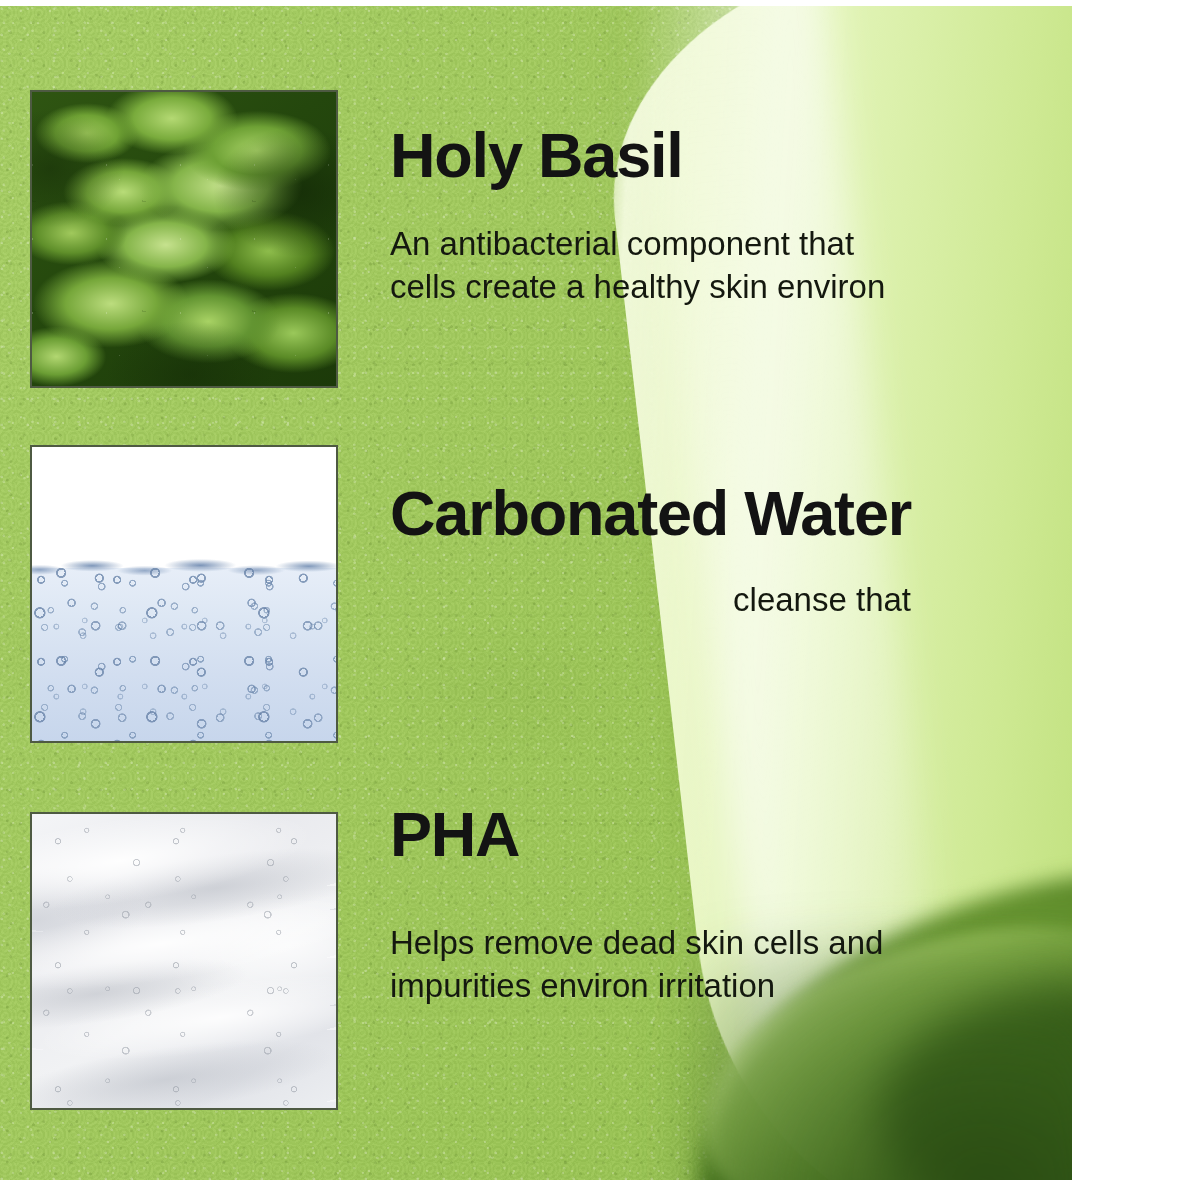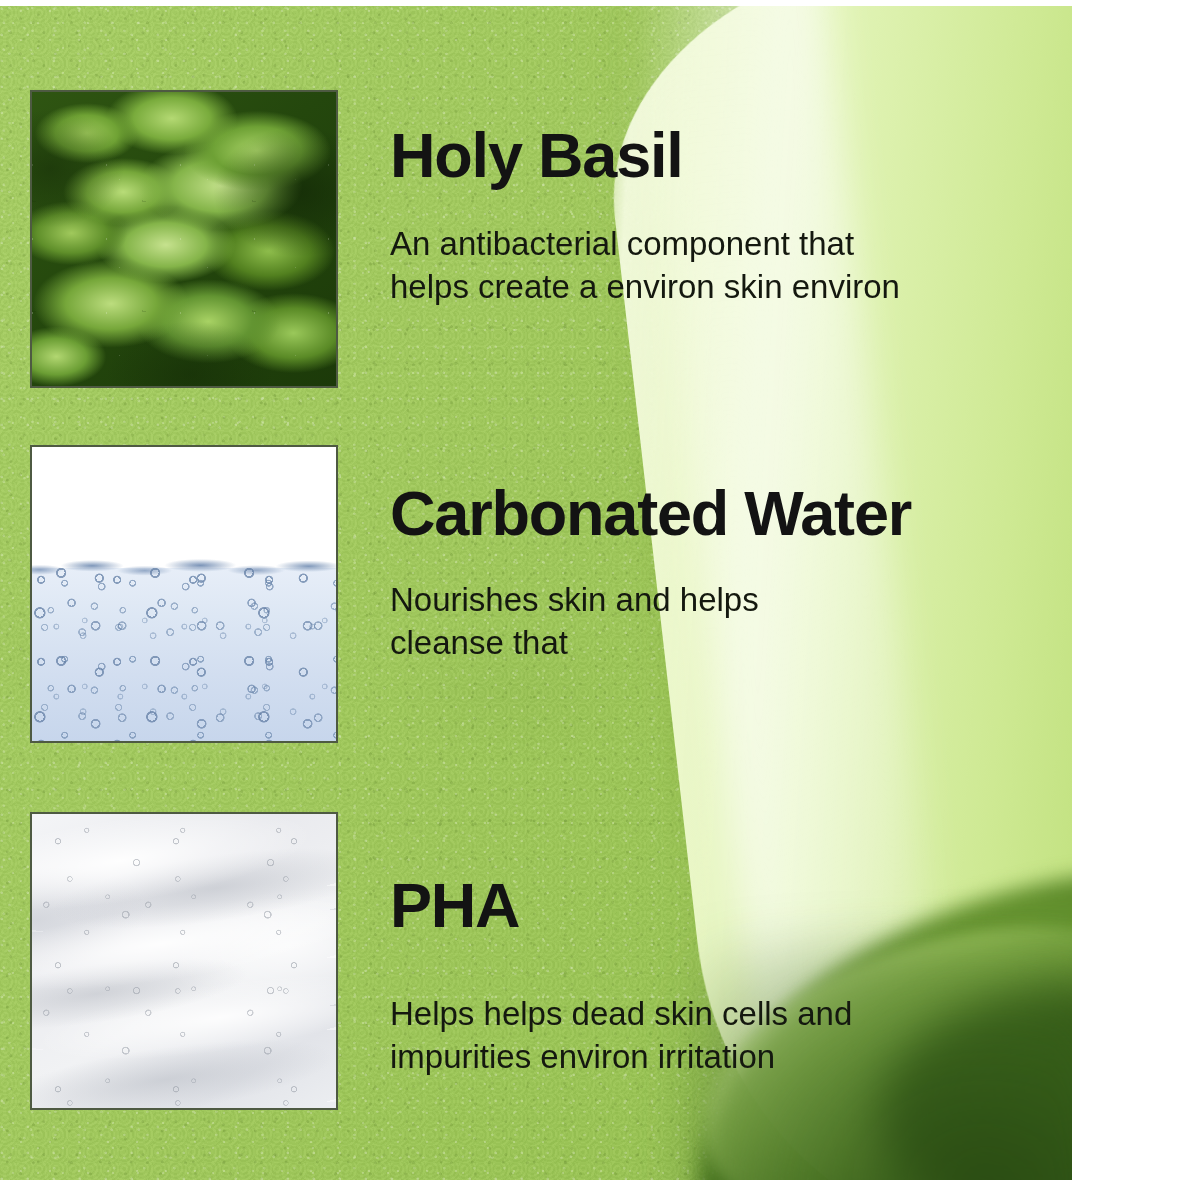--- a/index.html
+++ b/index.html
@@ -358,42 +358,41 @@
 
   <div class="thumb" style="top:84px;">
     <div class="basil"></div>
     <div class="basil-veins"></div>
     <div class="basil-shade"></div>
   </div>
   <div class="text-block" style="top:118px;">
     <h2 class="ing-title">Holy Basil</h2>
     <div style="height:36px;"></div>
     <p class="ing-desc">An antibacterial component that</p>
-    <p class="ing-desc">helps create a environ skin environ</p>
+    <p class="ing-desc">cells create a healthy skin environ</p>
   </div>
 
   <div class="thumb" style="top:439px;">
     <div class="water"></div>
     <div class="water-body"></div>
     <div class="water-surface"></div>
     <div class="bubbles"></div>
   </div>
-  <div class="text-block" style="top:476px;">
+  <div class="text-block" style="top:476px;text-align:right;">
     <h2 class="ing-title">Carbonated Water</h2>
     <div style="height:34px;"></div>
-    <p class="ing-desc">Nourishes skin and helps</p>
     <p class="ing-desc">cleanse that</p>
   </div>
 
   <div class="thumb" style="top:806px;">
     <div class="gel"></div>
     <div class="gel-swirls"></div>
     <div class="gel-streaks"></div>
     <div class="gel-bubbles"></div>
   </div>
-  <div class="text-block" style="top:868px;">
+  <div class="text-block" style="top:797px;">
     <h2 class="ing-title">PHA</h2>
     <div style="height:56px;"></div>
-    <p class="ing-desc">Helps helps dead skin cells and</p>
+    <p class="ing-desc">Helps remove dead skin cells and</p>
     <p class="ing-desc">impurities environ irritation</p>
   </div>
 
 </div>
 
 </body></html>

